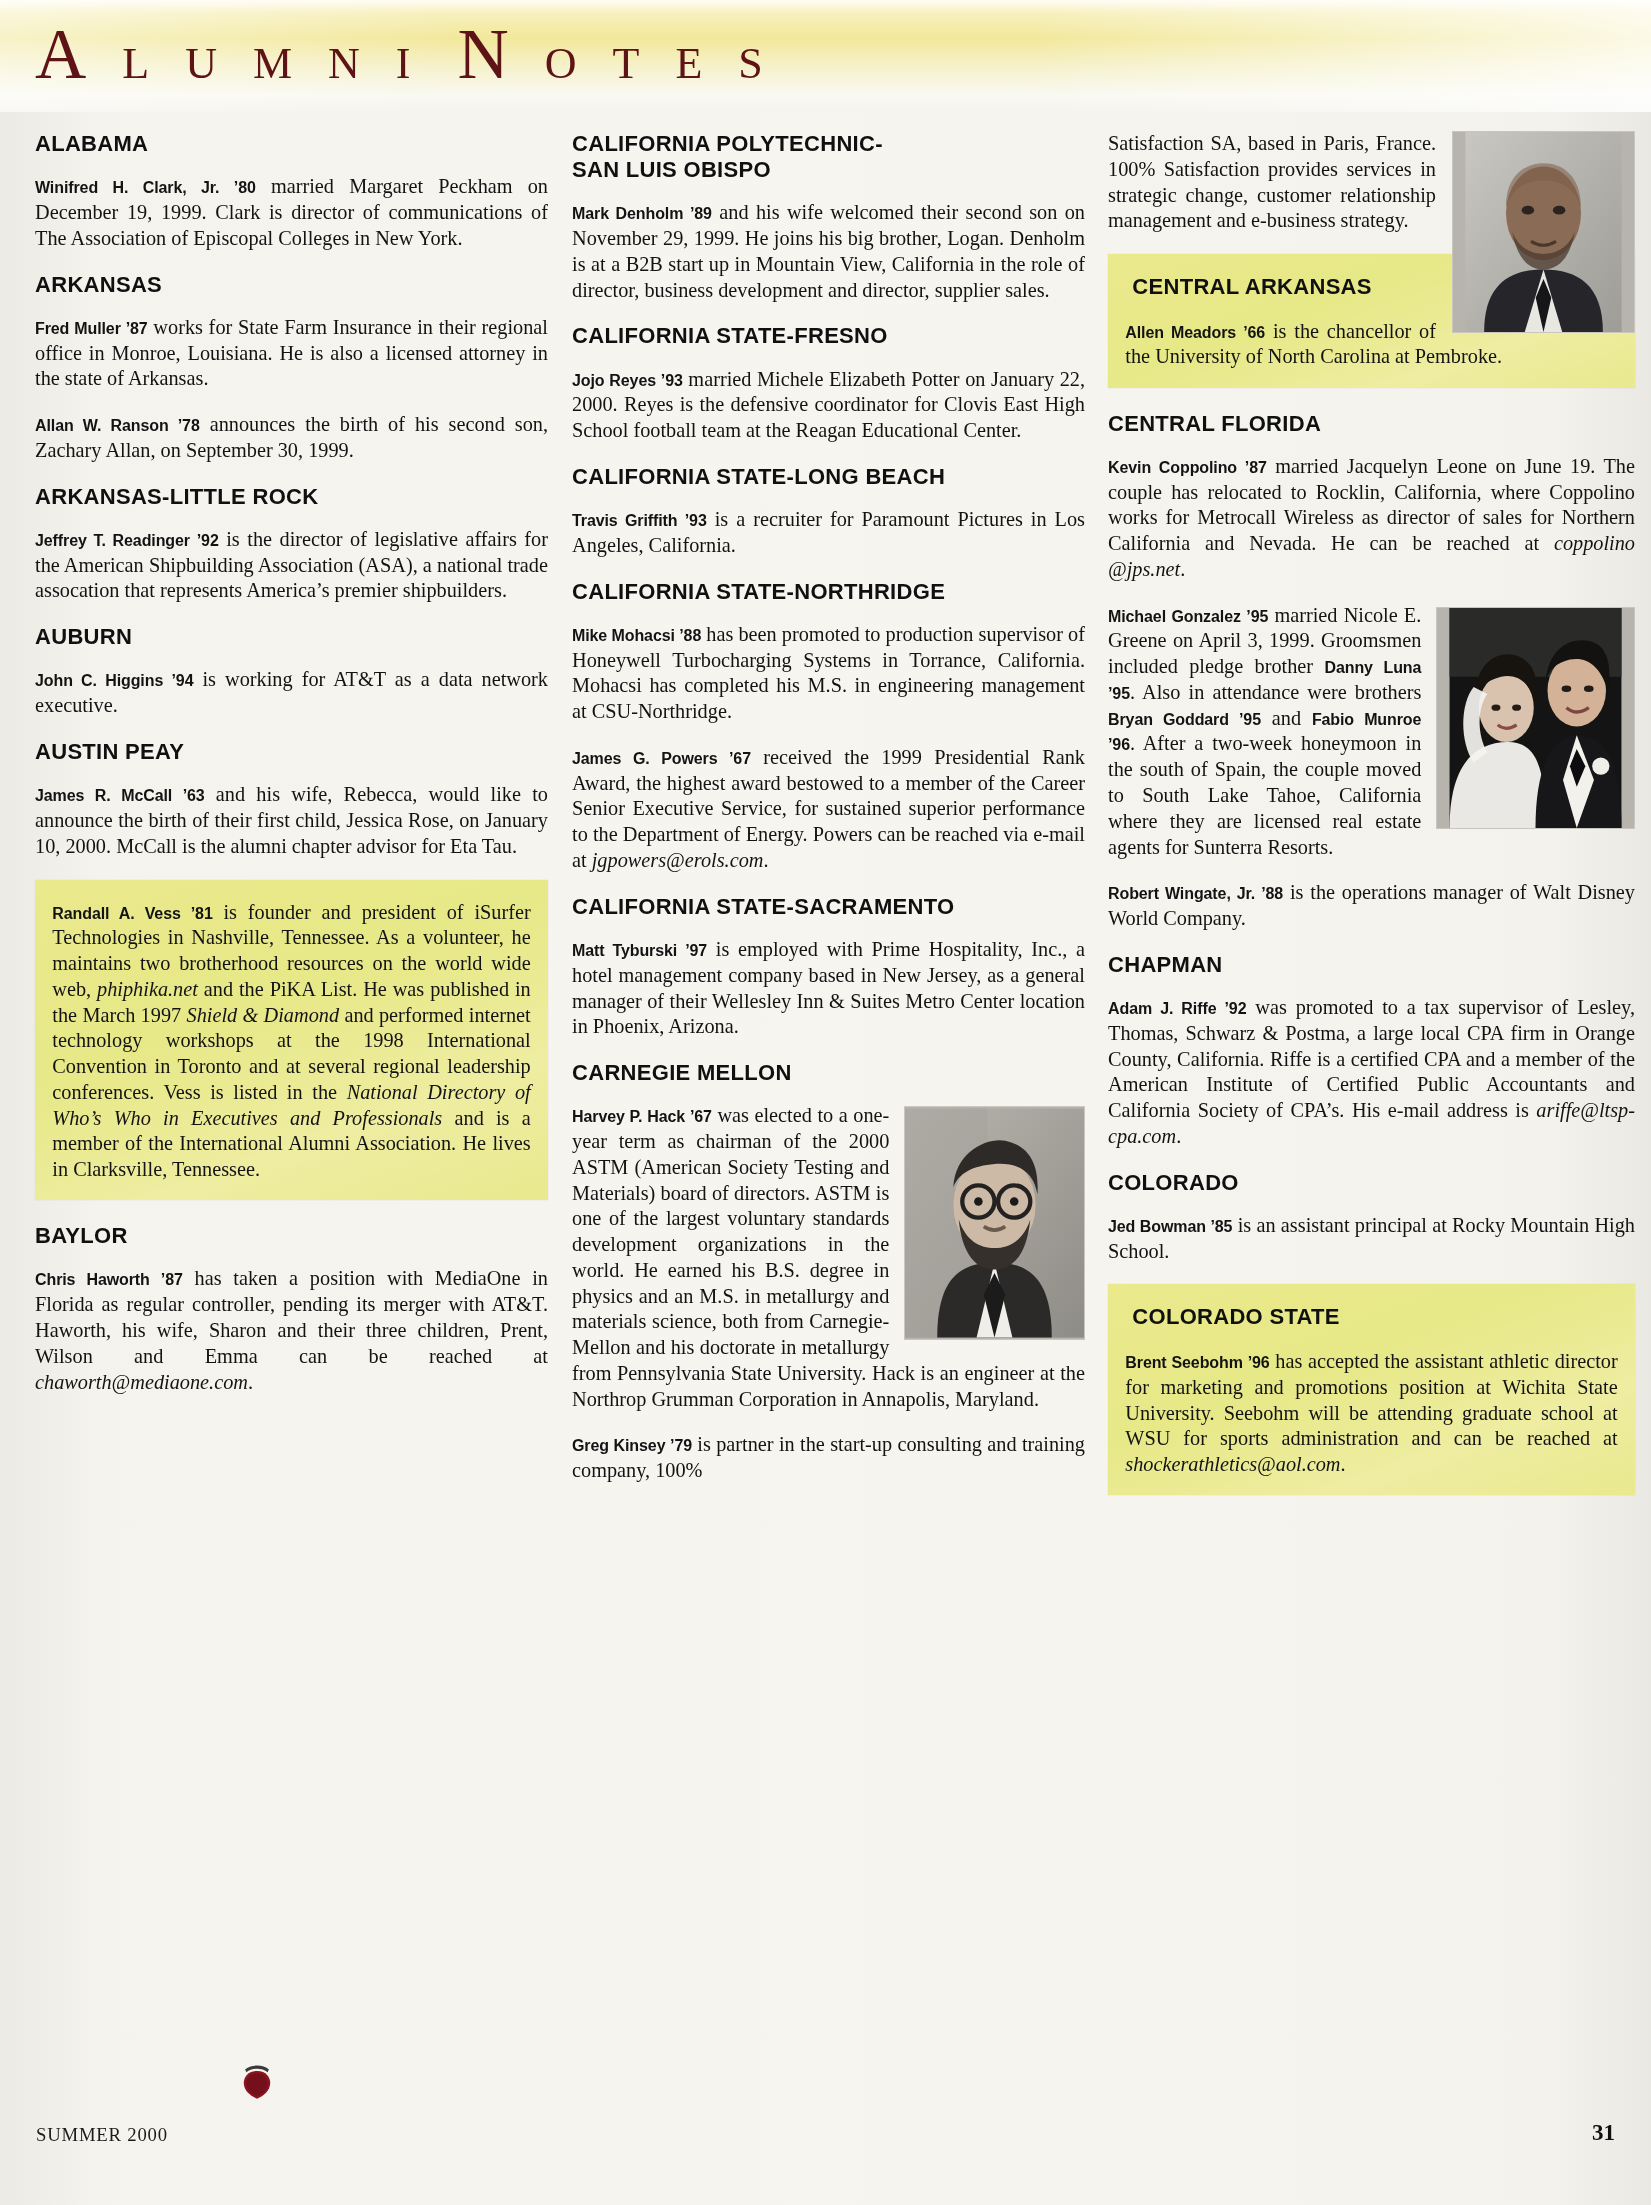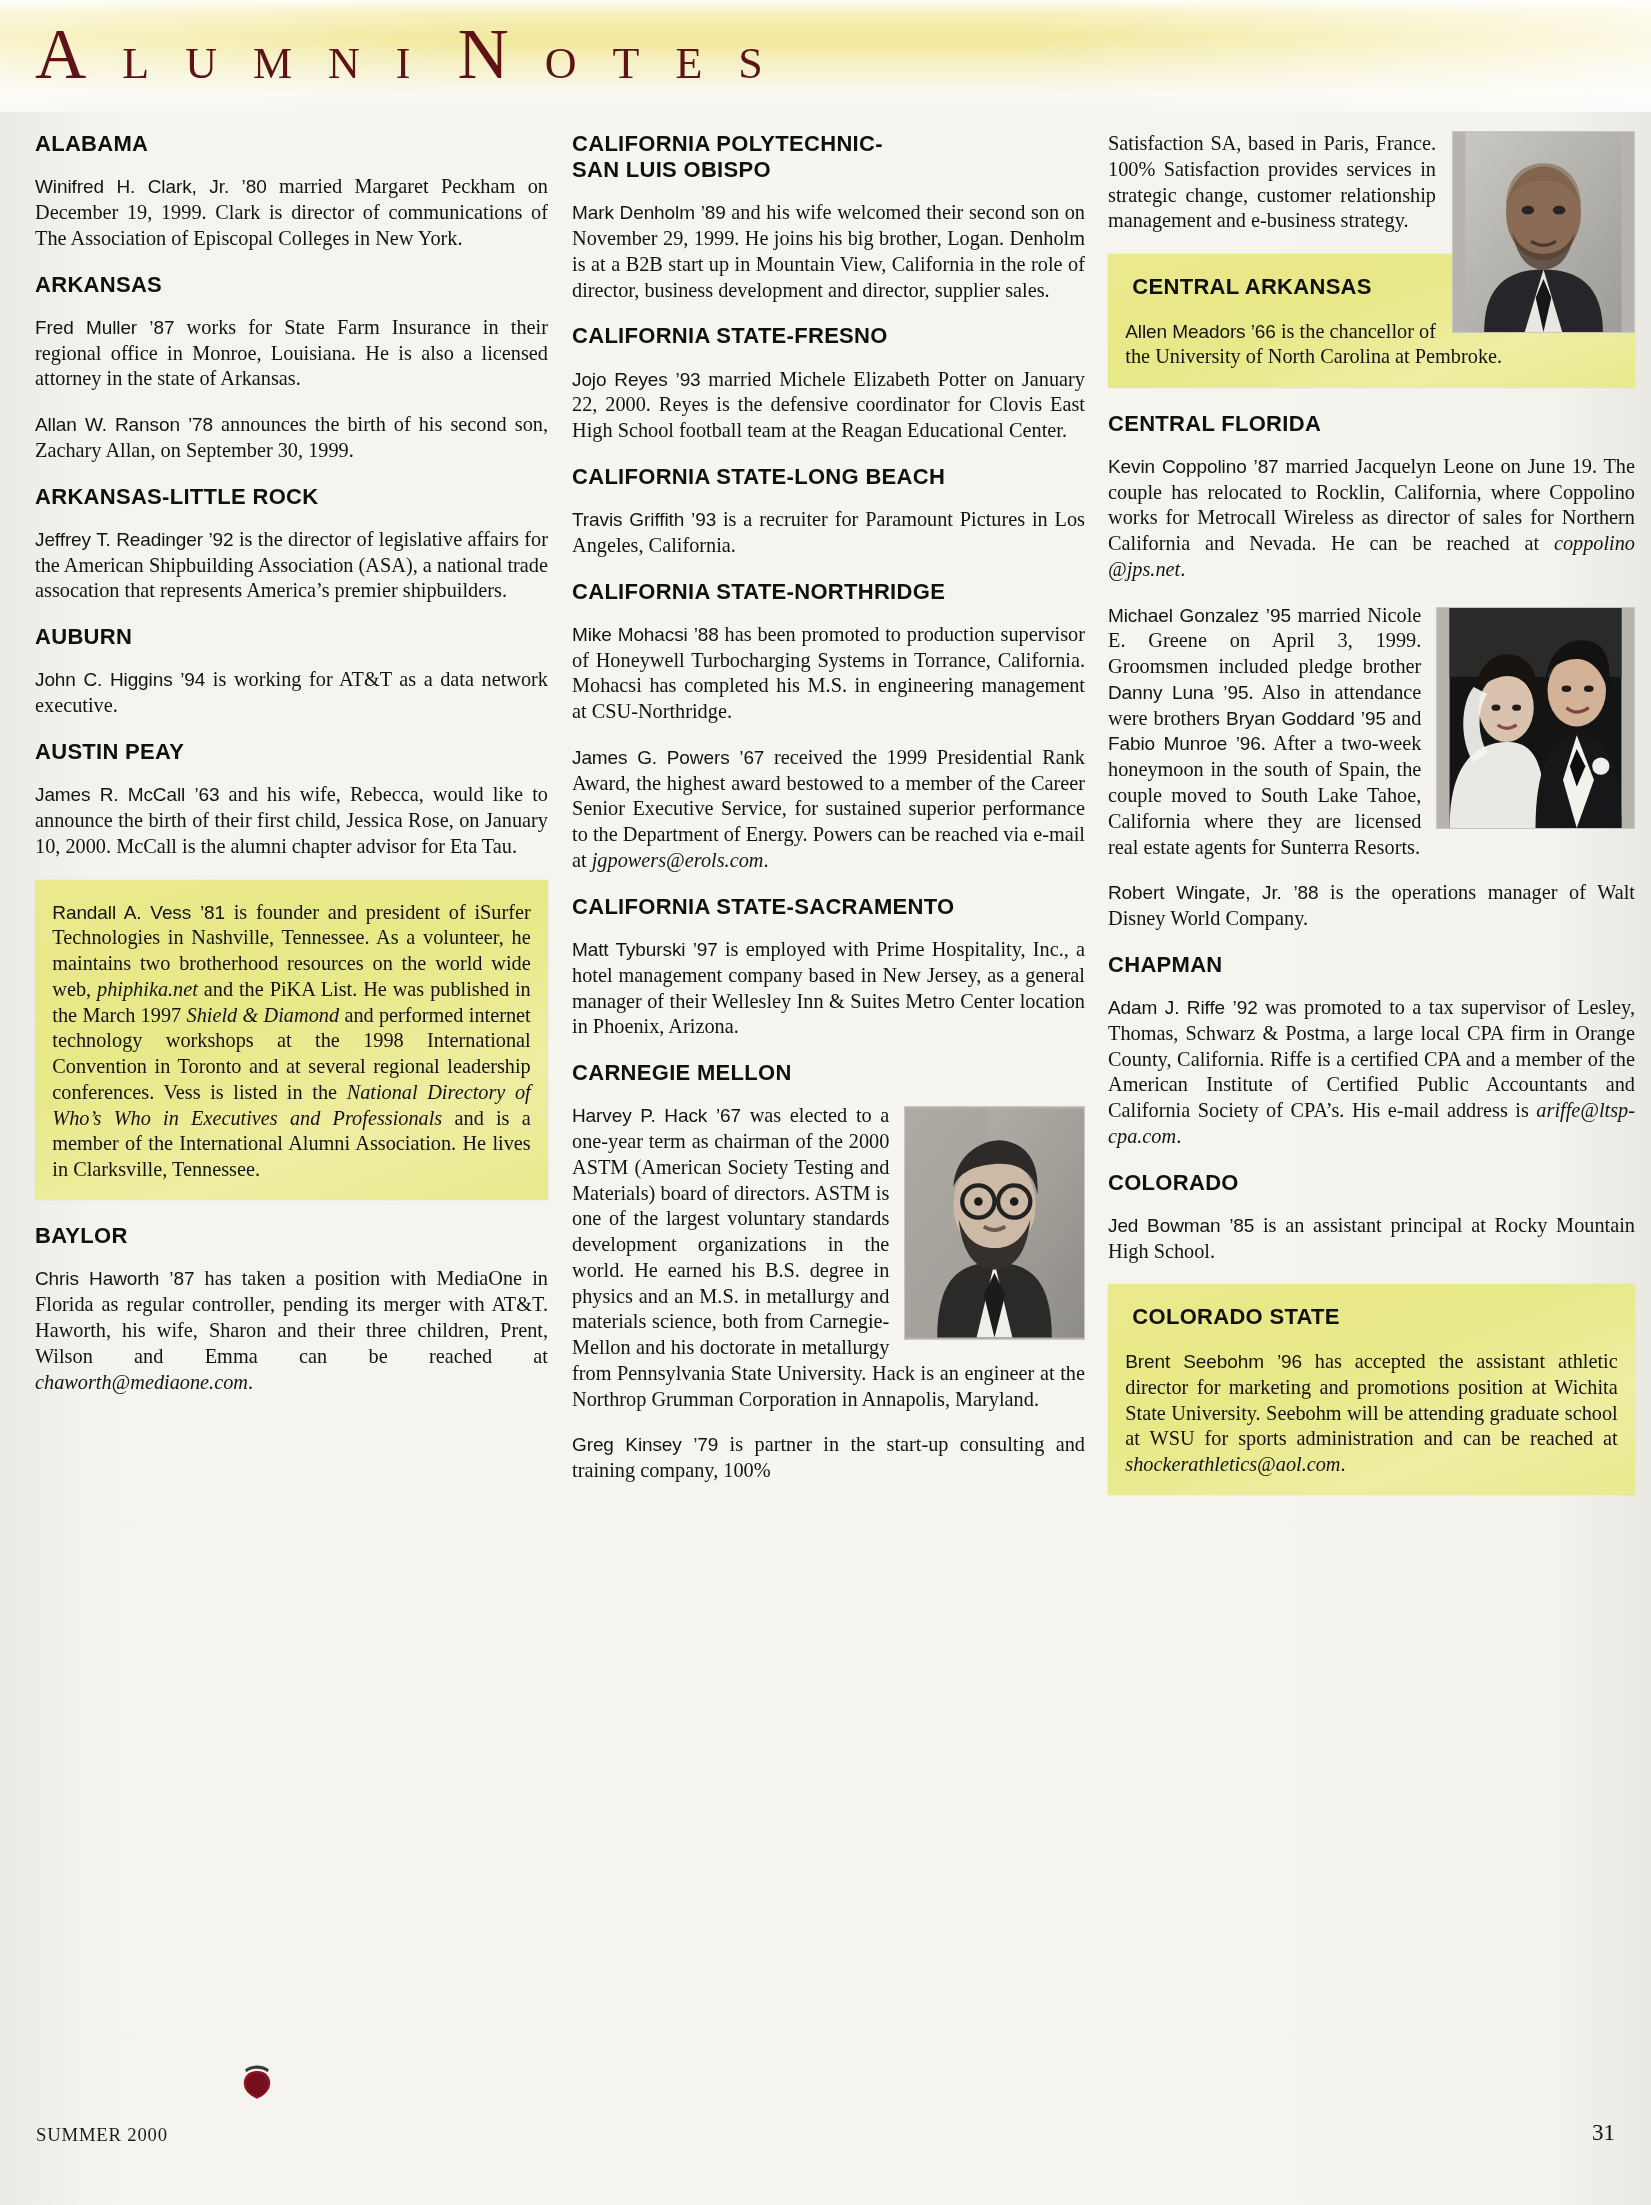--- a/index.html
+++ b/index.html
@@ -62,22 +62,22 @@
     font-family:"Liberation Serif", serif;
     font-size:20.3px;
     line-height:1.27;
     color:#131313;
     text-align:justify;
     margin:0 0 20px 0;
     -webkit-hyphens:auto;hyphens:auto;
   }
   .note .nm{
     font-family:"Liberation Sans", sans-serif;
-    font-weight:normal;
-    font-size:19px;
+    font-weight:bold;
+    font-size:16px;
     letter-spacing:-0.1px;
   }
   .note i{font-style:italic;}
 
   
   .hl{
     background:linear-gradient(160deg,#eae98c 0%,#e7e887 40%,#eeeda1 72%,#e9e98f 100%);
     padding:20px 17.3px 17.3px 17.3px;
     margin:2.7px 0 23px 0;
     box-shadow:0 0 0 0.7px rgba(0,0,0,.04);
@@ -97,21 +97,21 @@
 
   
   .footer-left{
     position:absolute;left:36px;top:2124px;
     font-family:"Liberation Serif", serif;
     font-size:18.7px;letter-spacing:0.8px;color:#1b1b1b;text-align:right;
   }
   .footer-right{
     position:absolute;right:37px;top:2120px;
     font-family:"Liberation Serif", serif;
-    font-size:23px;font-weight:normal;color:#111;
+    font-size:23px;font-weight:bold;color:#111;
   }
   .ornament{
     position:absolute;left:237px;top:2059px;width:40px;height:41px;
   }
 </style>
 </head>
 <body>
 
 <div class="page">
 

